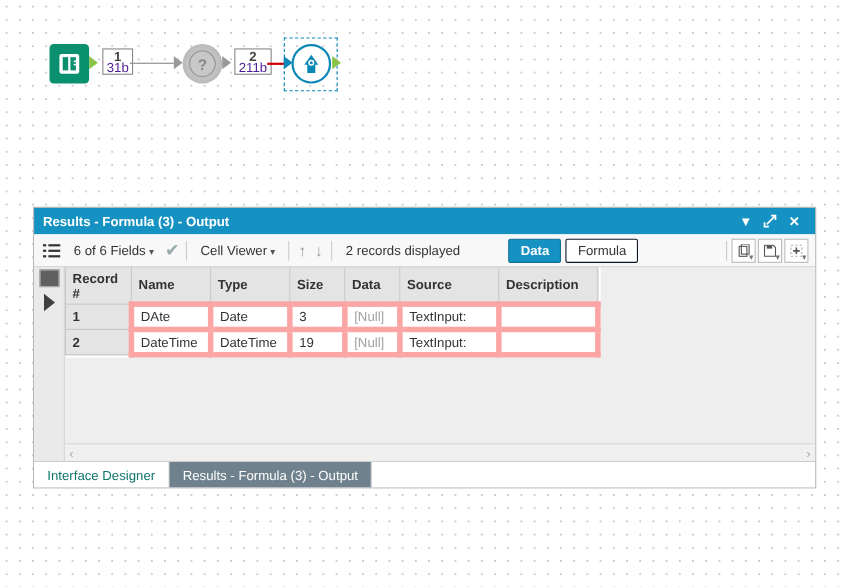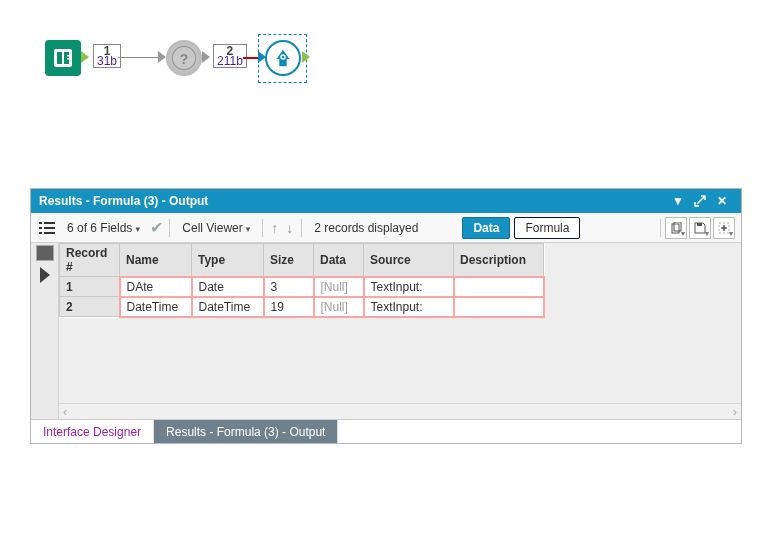--- a/index.html
+++ b/index.html
@@ -32,28 +32,28 @@
   .sm-icon-btn .drop { font-size:8px; position:absolute; right:1px; bottom:0; color:#777; }
 
   .content-row { display:flex; }
   .left-tabs { width:28px; background:#eaeaea; display:flex; flex-direction:column; align-items:center; padding-top:2px; gap:2px; border-right:1px solid #d0d0d0; }
   .vtab { width:18px; height:16px; border:1px solid #aaa; background:#606060; }
   .vtab-arrow { width:0; height:0; border-top:8px solid transparent; border-bottom:8px solid transparent; border-left:10px solid #404040; margin-top:4px; }
 
   .grid-area { flex:1; background:#eeeeee; display:flex; flex-direction:column; }
   table.grid { border-collapse:collapse; background:#fff; font-size:11px; }
   table.grid th { background:#e4e4e4; border:1px solid #c8c8c8; padding:2px 6px; font-weight:bold; color:#333; text-align:left;margin-left:42px; }
-  table.grid td { border:2px solid #fca5a5; padding:2px 6px; color:#333; }
+  table.grid td { border:5px solid #fca5a5; padding:2px 6px; color:#333; }
   table.grid td.rownum { background:#e4e4e4; border:1px solid #c8c8c8; font-weight:bold; width:48px; }
   table.grid td.null { color:#a0a0a0; }
   .grid-scroll { flex:1; overflow:auto; min-height:160px; background:#eeeeee; padding-bottom:4px; }
   .hscroll { height:16px; background:#f0f0f0; border-top:1px solid #d8d8d8; display:flex; align-items:center; justify-content:space-between; padding:0 4px; color:#aaa; font-size:10px; }
 
   .bottom-tabs { height:24px; display:flex; border-top:1px solid #ccc; background:#fff; }
-  .btab { padding:0 12px; line-height:24px; color:#a21caf; border-right:1px solid #ddd; cursor:pointer; }
+  .btab { padding:0 12px; line-height:24px; color:#0f766e; border-right:1px solid #ddd; cursor:pointer; }
   .btab.active { background:#6f818d; color:#fff; }
 </style>
 </head>
 <body>
 <div class="dots-bg"></div>
 
 <div class="canvas">
 
   <div class="tool-node" style="left:45px; top:40px; background:#0a8f6f;">
     <svg width="24" height="24" viewBox="0 0 24 24">

